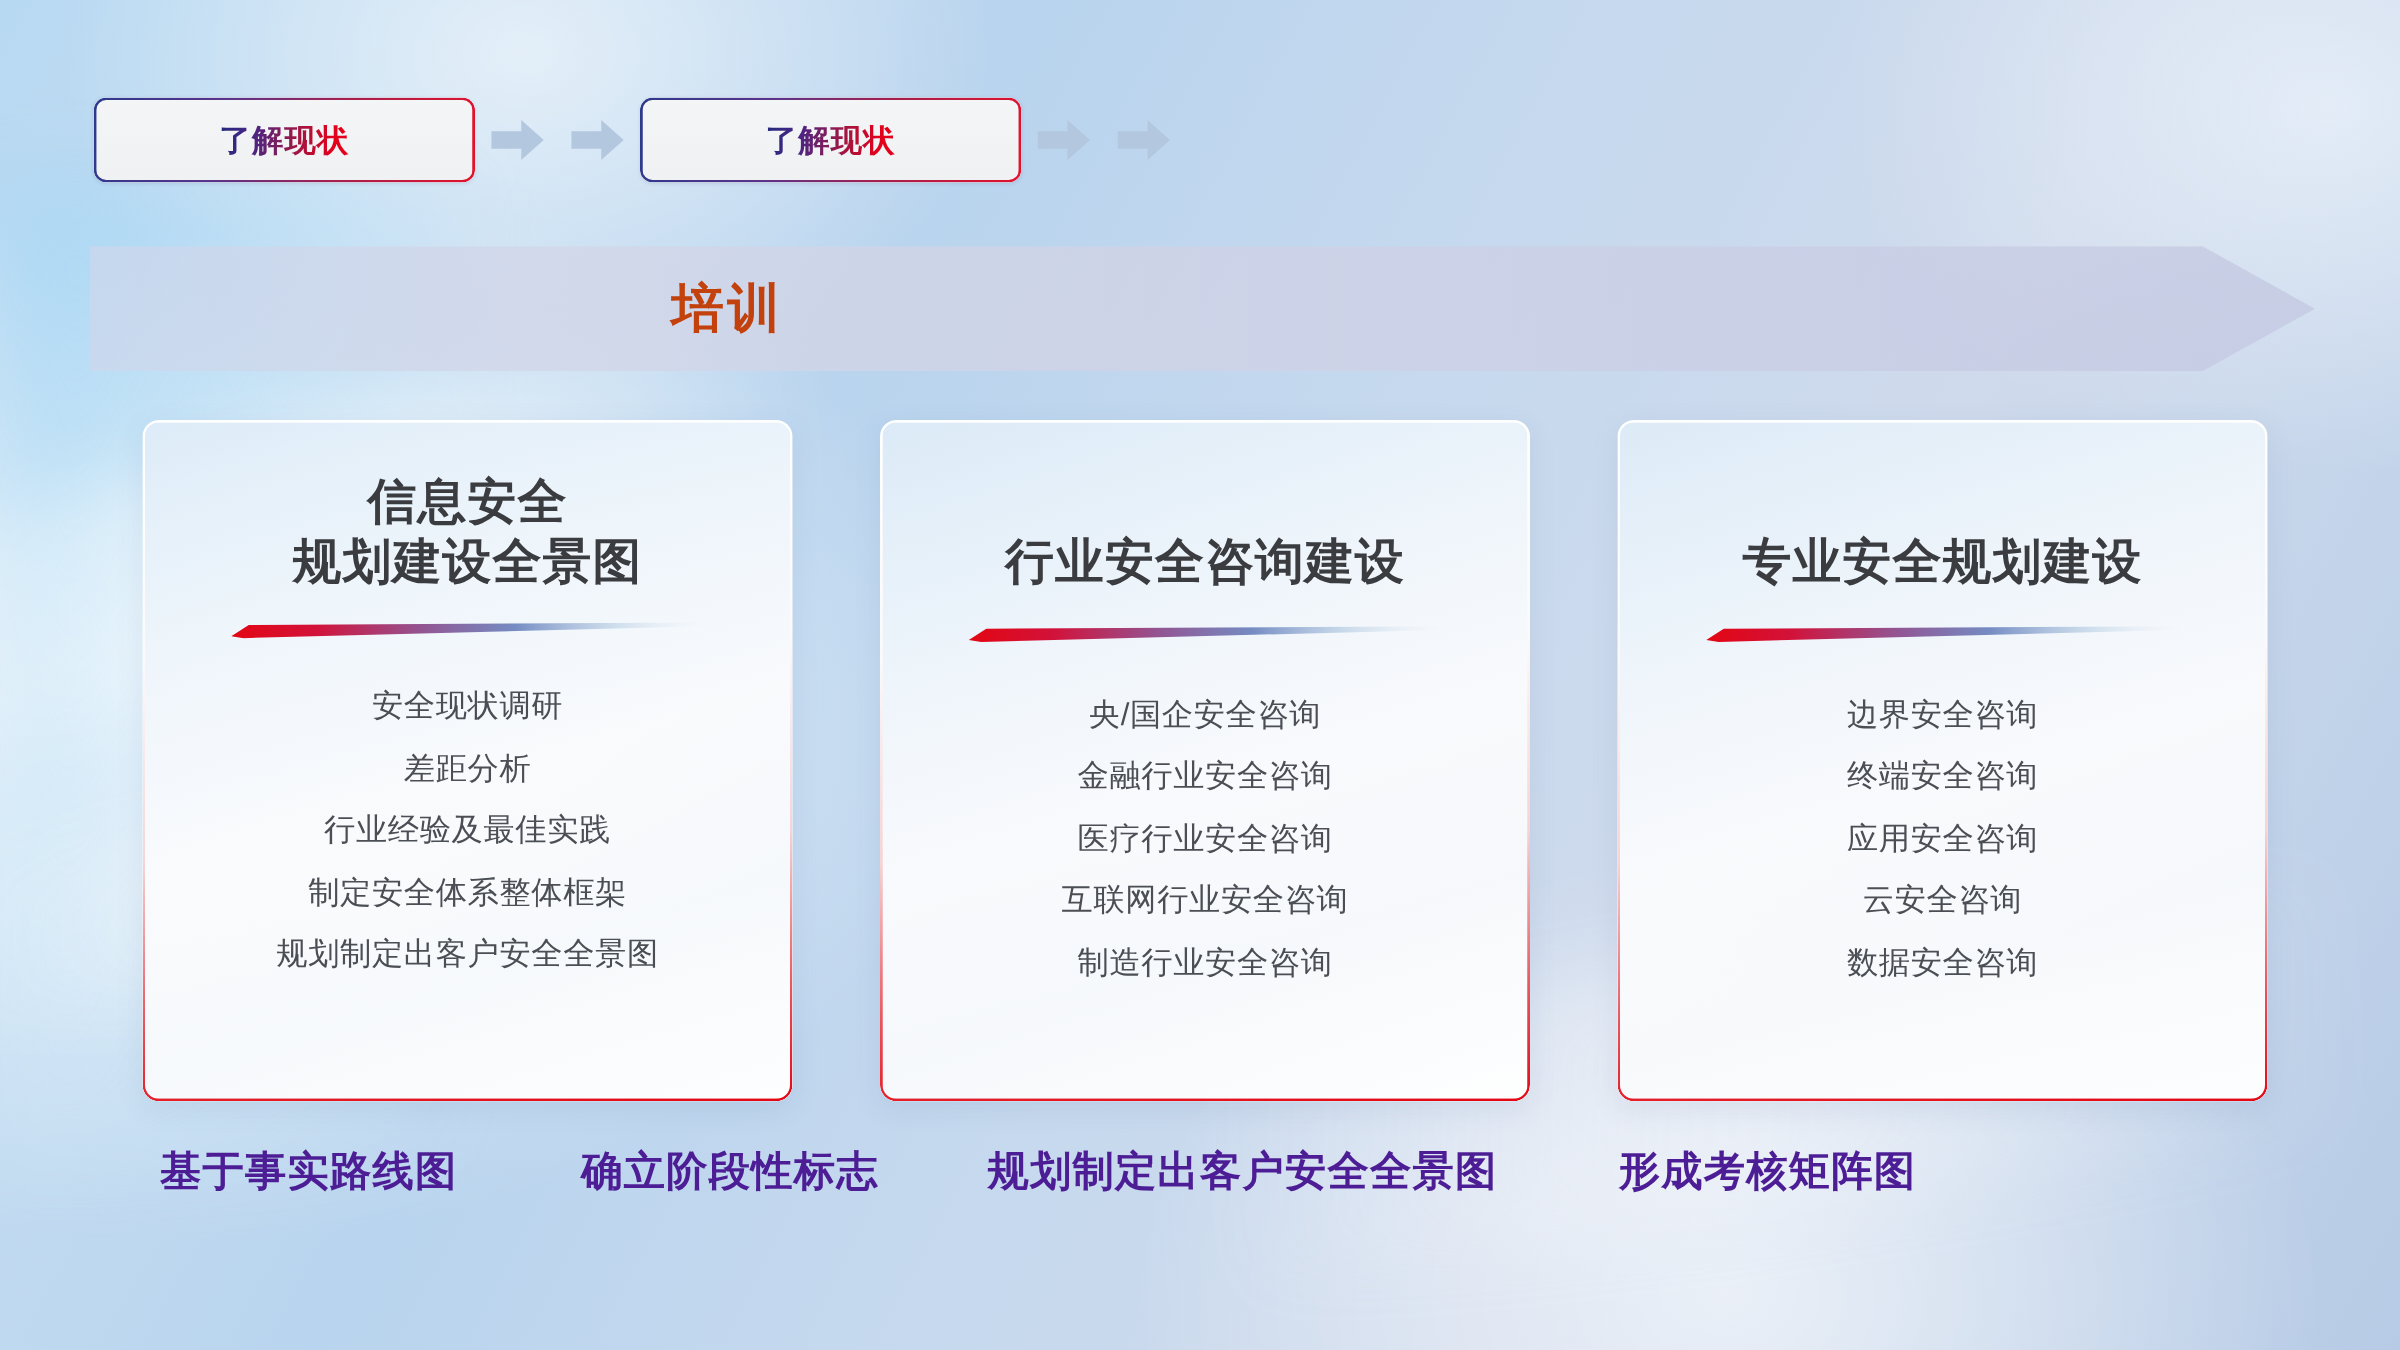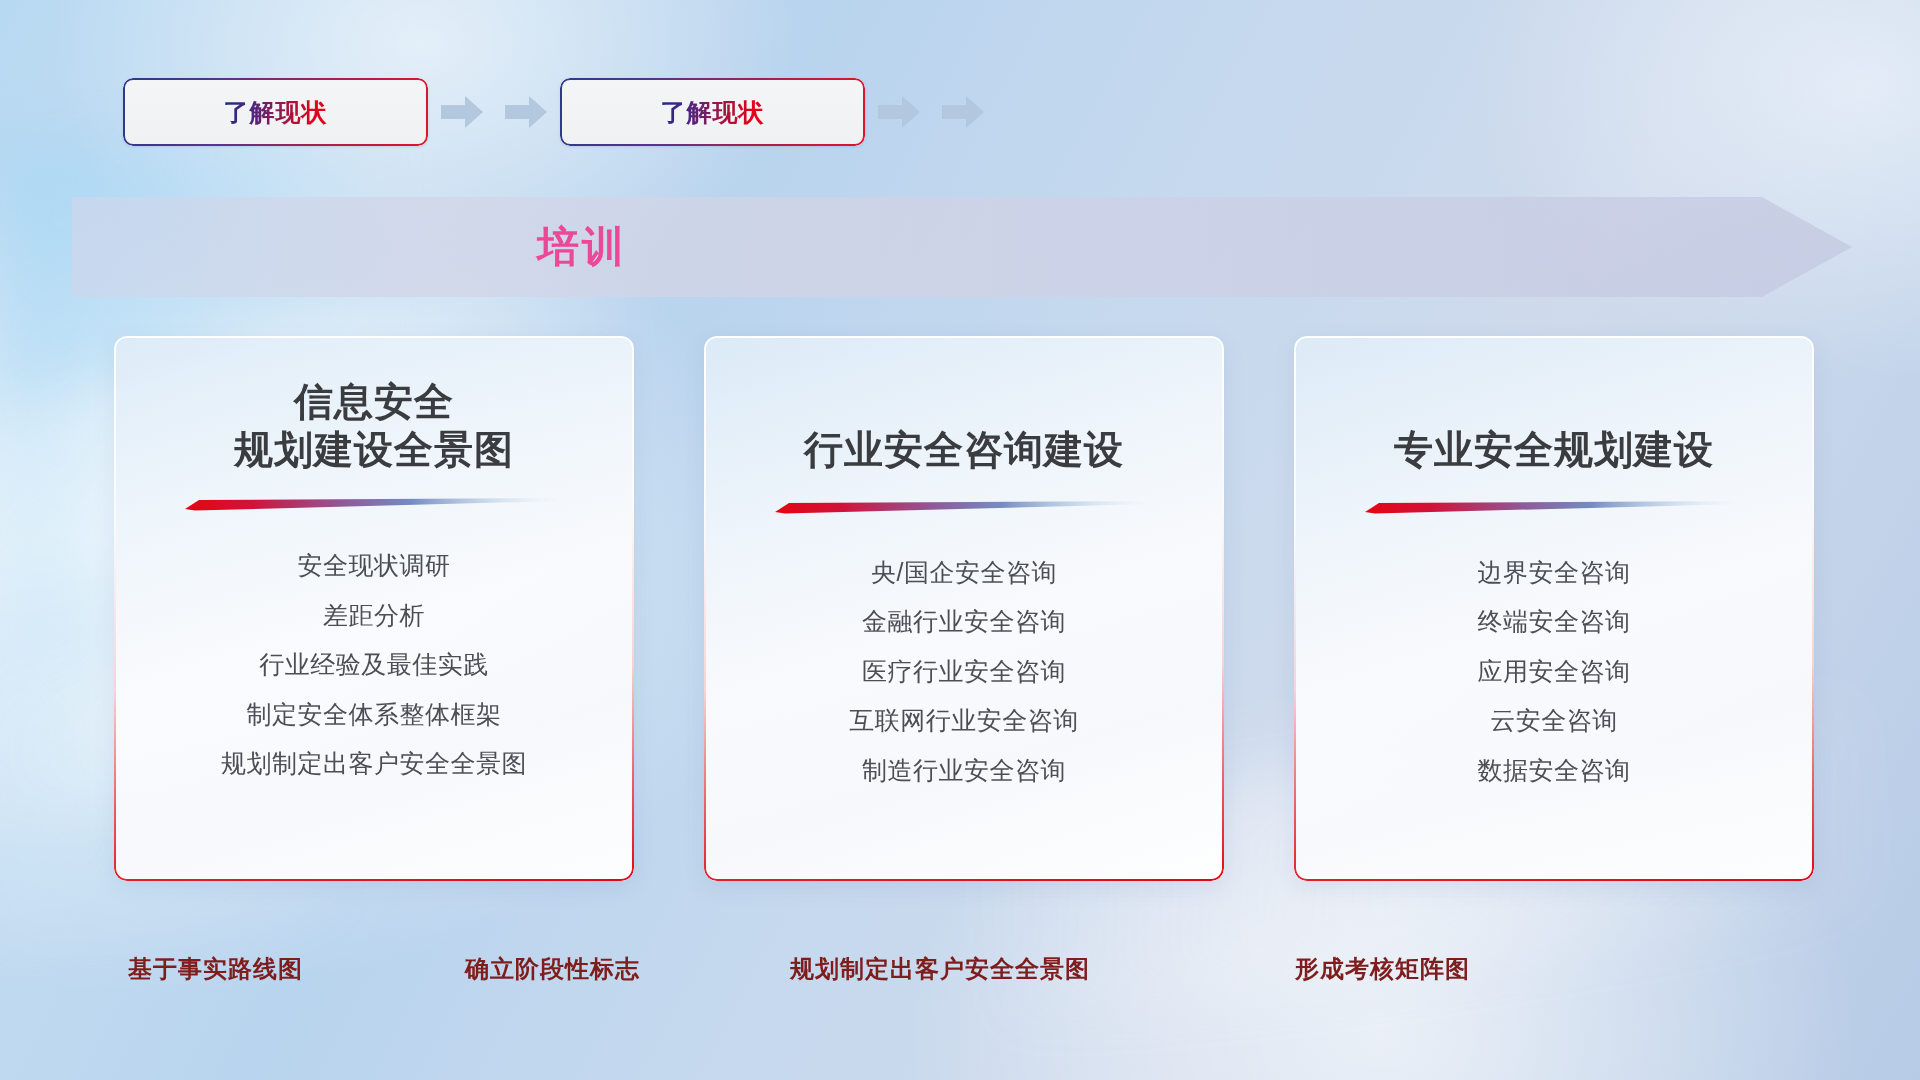--- a/index.html
+++ b/index.html
@@ -29,21 +29,21 @@
   .bg-streak.s3 { left:980px;  top:760px; width:900px; height:210px; transform:rotate(-8deg); opacity:.65; }
   .bg-tint-left {
     position:absolute; left:0; top:150px; width:360px; height:780px; pointer-events:none;
     background:linear-gradient(120deg, rgba(150,210,245,0.55) 0%, rgba(205,232,250,0.18) 55%, rgba(255,255,255,0) 100%);
     filter:blur(30px);
   }
 
   
   .steps {
     position:absolute; left:75px; top:78px; width:1775px; height:68px;
-    display:flex; align-items:center; gap:4px;margin-left:48px;
+    display:flex; align-items:center; gap:4px;
   }
   .step-box {
     position:relative;
     width:305px; height:68px; flex:0 0 auto;
     border-radius:10px;
     background:linear-gradient(180deg,#f4f5f7 0%,#eff1f3 100%);
     display:flex; align-items:center; justify-content:center;
     box-shadow:0 1px 3px rgba(60,80,120,0.13);
   }
   
@@ -71,21 +71,21 @@
   
   .banner {
     position:absolute; left:72px; top:197px; width:1780px; height:100px;
   }
   .banner .banner-shape {
     position:absolute; inset:0;
   }
   .banner-text {
     position:absolute; left:0; top:0; width:1780px; height:100px;
     display:flex; align-items:center; justify-content:center;
-    font-size:42px; font-weight:bold; color:#ec4899; letter-spacing:3px;
+    font-size:42px; font-weight:bold; color:#c2410c; letter-spacing:3px;
     padding-right:760px;
   }
 
   
   .cards {
     position:absolute; left:114px; top:336px; width:1700px; height:545px;
     display:flex; gap:0;
   }
   .card {
     position:relative;
@@ -133,23 +133,22 @@
   .card.one-line .card-title { padding-top:48px; }
   .card.one-line .card-rule  { margin-top:26px; }
   .card.one-line .card-list  { margin-top:38px; }
 
   
   .captions {
     position:absolute; left:0; top:915px; width:1920px; height:52px;
   }
   .caption {
     position:absolute; top:0;
-    font-size:24px; font-weight:bold; color:#7f1d1d; letter-spacing:1px;
+    font-size:33px; font-weight:bold; color:#4c1d95; letter-spacing:1px;
     white-space:nowrap;
-    margin-top:38px;
   }
 </style>
 </head>
 <body>
 
 <div class="bg-tint-left"></div>
 <div class="bg-streak s1"></div>
 <div class="bg-streak s2"></div>
 <div class="bg-streak s3"></div>
 

